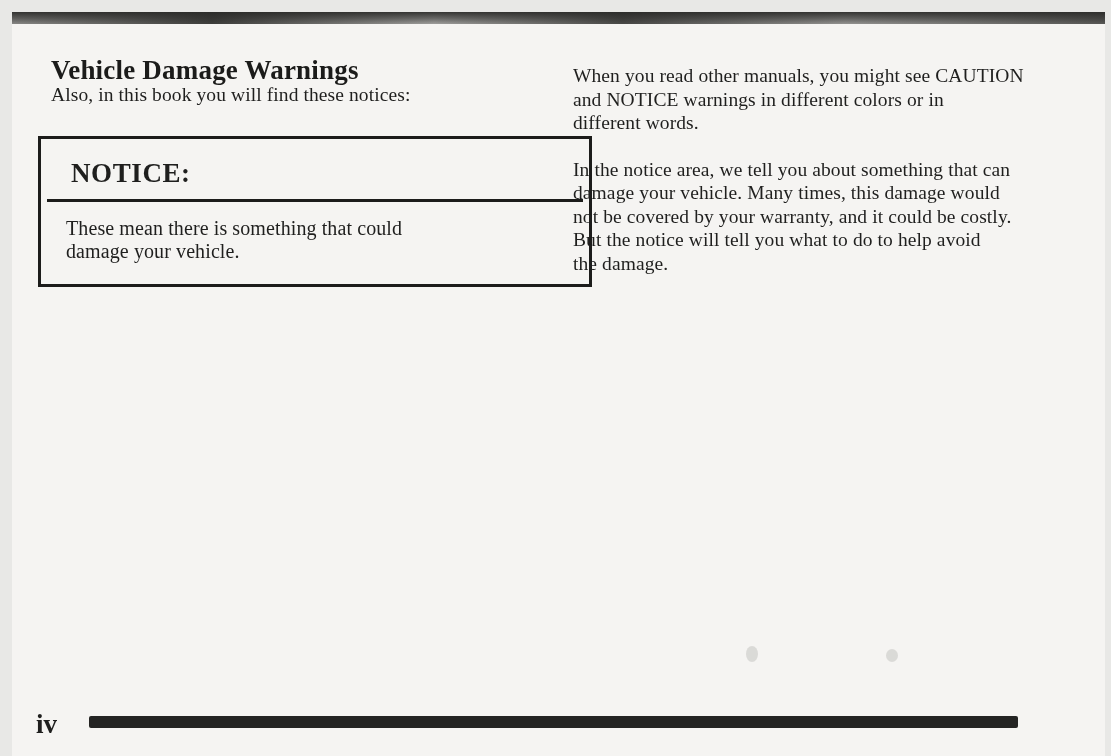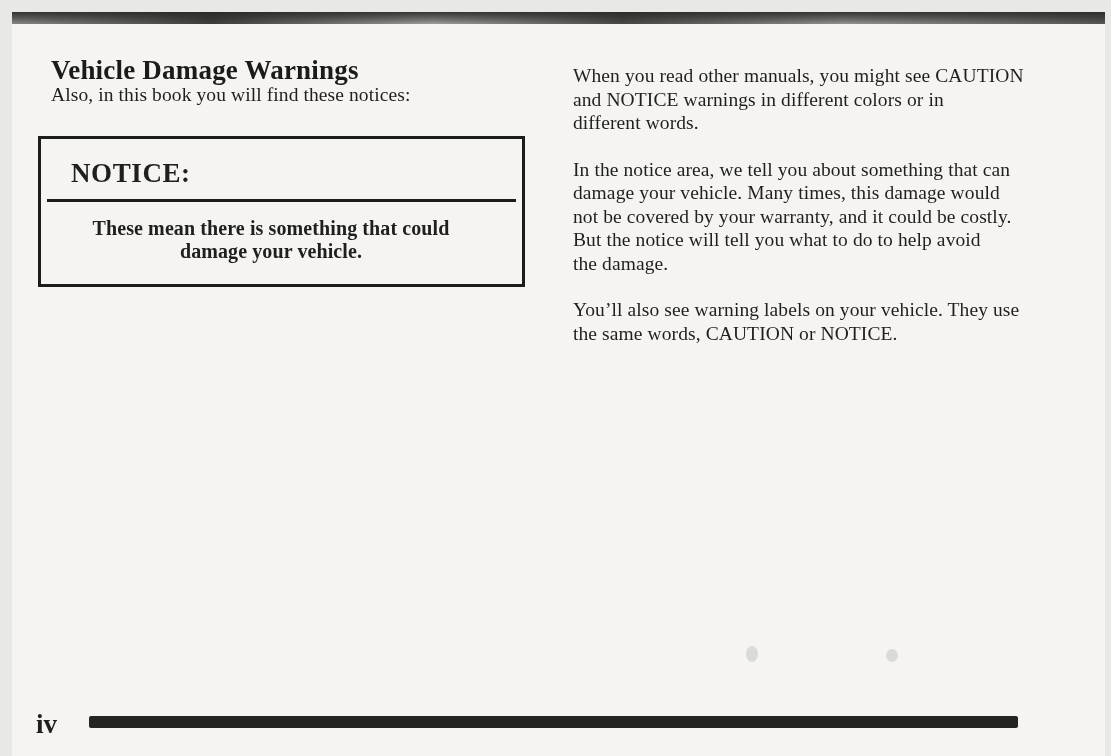--- a/index.html
+++ b/index.html
@@ -60,40 +60,39 @@
     left: 33px;
     top: 66px;
     font-size: 19.5px;
     letter-spacing: 0.1px;
   }
 
   .notice-box {
     position: absolute;
     left: 26px;
     top: 124px;
-    width: 487px;
+    width: 554px;
     border: 3px solid #1c1c1b;
     background: #f5f4f2;
   }
   .notice-header {
     border-bottom: 3px solid #1c1c1b;
     padding: 12px 0 10px 24px;
     font-size: 27px;
     line-height: 32px;
     font-weight: bold;
     letter-spacing: 0.6px;
   }
   .notice-body {
     padding: 15px 40px 15px 19px;
     font-size: 20px;
-    font-weight: bold;
+    font-weight: normal;
     line-height: 23px;
     white-space: pre-line;
     letter-spacing: 0.1px;
-    text-align: center;
   }
 
   
   .right-column {
     position: absolute;
     left: 549px;
     top: 40px;
     width: 492px;
     font-size: 19.5px;
     line-height: 23.5px;
@@ -141,22 +140,20 @@
 
   <div class="right-column">
     <p class="para">When you read other manuals, you might see CAUTION
 and NOTICE warnings in different colors or in
 different words.</p>
     <p class="para">In the notice area, we tell you about something that can
 damage your vehicle. Many times, this damage would
 not be covered by your warranty, and it could be costly.
 But the notice will tell you what to do to help avoid
 the damage.</p>
-    <p class="para">You’ll also see warning labels on your vehicle. They use
-the same words, CAUTION or NOTICE.</p>
   </div>
 
   <span class="page-number">iv</span>
   <div class="footer-rule"></div>
 
   <div class="scan-speck speck-1"></div>
   <div class="scan-speck speck-2"></div>
 
   <div class="artifact-bottom"></div>
 

